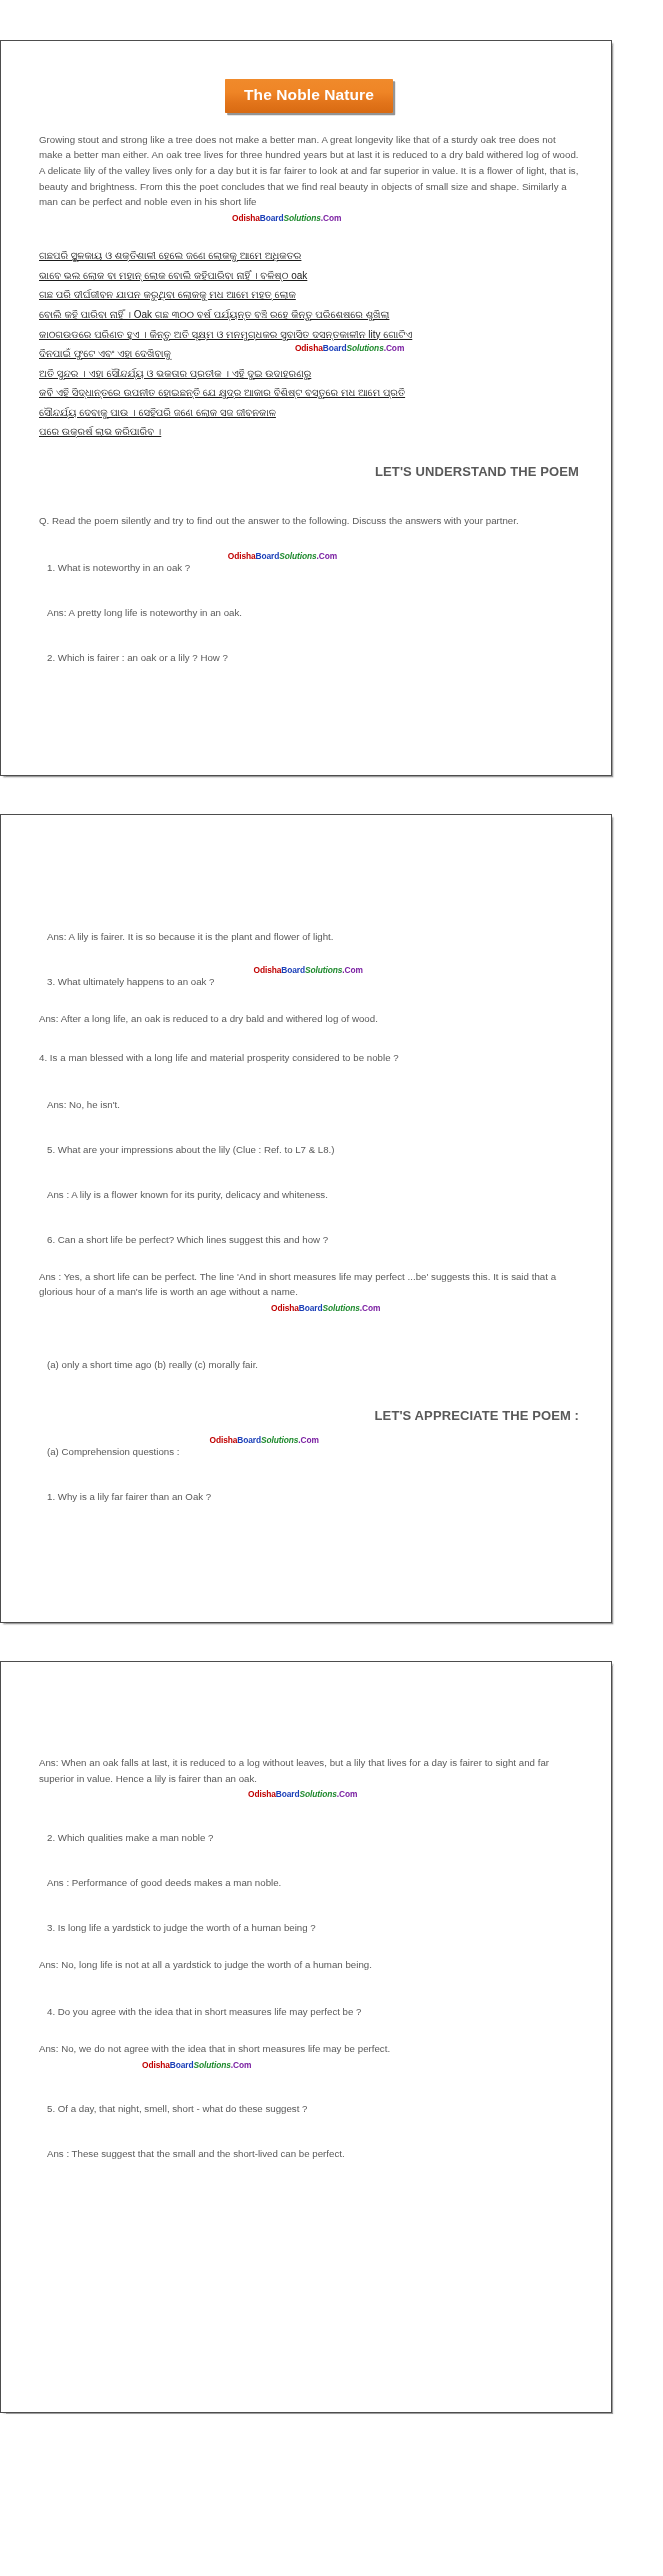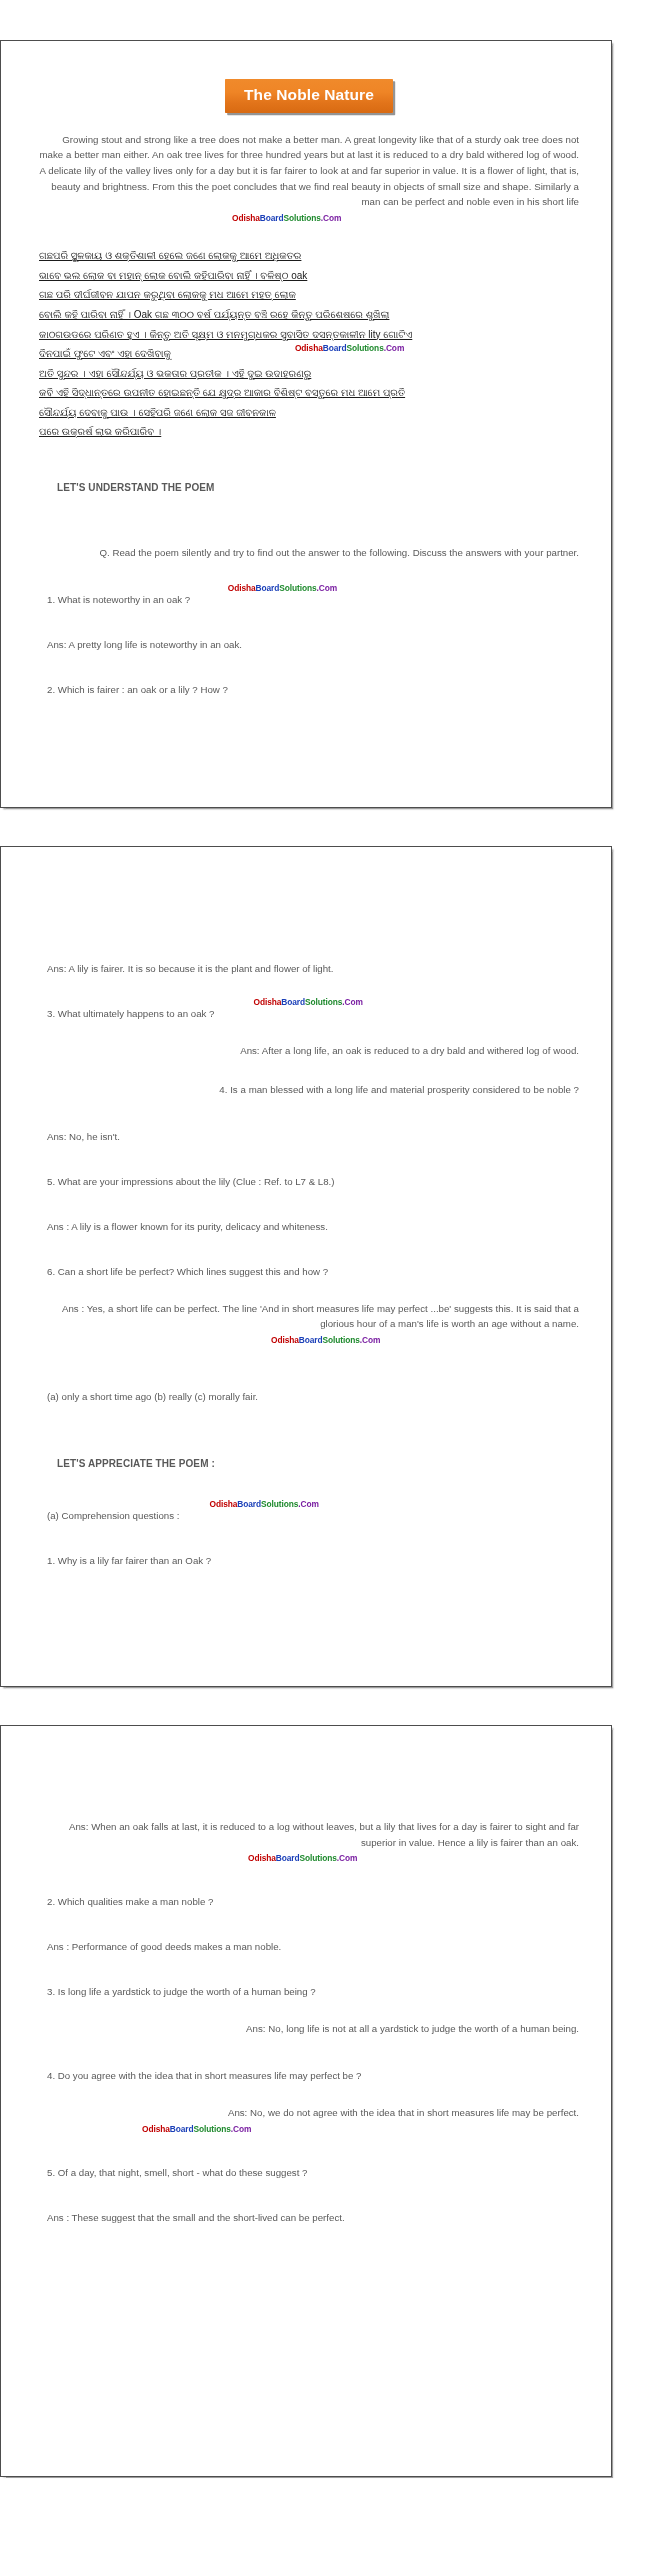--- a/index.html
+++ b/index.html
@@ -52,42 +52,43 @@
     box-shadow: 2.2px 2.2px 0 0 rgba(60,60,60,0.55);
     line-height: 1.05;
   }
 
   
   .para {
     font-size: 9.7px;
     line-height: 1.62;
     color: #595959;
     margin: 0 0 9.6px 0;
-    text-align: right;
+    text-align: left;
     word-spacing: 0.1px;
   }
   .para.tight { margin-bottom: 0; }
   .spacer-md { height: 13.3px; }
   .spacer-lg { height: 22px; }
   .spacer-xl { height: 34px; }
 
   .odia {
     font-size: 10px;
     line-height: 1.96;
     color: #1b1b1b;
     margin: 0;
   }
   .odia-line { display: block; white-space: nowrap; text-decoration: underline; }
 
   .heading {
-    font-size: 10px;
+    font-size: 13px;
     font-weight: bold;
     color: #595959;
-    margin: 18px;
+    margin: 0;
     letter-spacing: 0.1px;
+    text-align: right;
   }
 
   .qline {
     font-size: 9.7px;
     line-height: 1.62;
     color: #595959;
     margin: 8px;
   }
 
   
@@ -103,21 +104,21 @@
     font-family: "Liberation Sans", sans-serif;
     font-weight: bold;
     font-size: 8.4px;
     letter-spacing: -0.1px;
     white-space: nowrap;
     line-height: 1;
     display: inline-block;
   }
   .wm .c1 { color: #c00000; }
   .wm .c2 { color: #1a3fb8; }
-  .wm .c3 { color: #1f8a2e; }
+  .wm .c3 { color: #1f8a2e; font-style: italic; }
   .wm .c4 { color: #7a1fa2; }
 
   .wm-block { margin: 3.7px 0 0 0; }
   .wm-indent-1 { padding-left: 193px; }
   .wm-indent-4 { padding-left: 232px; }
   .wm-indent-5 { padding-left: 209px; }
   .wm-indent-8 { padding-left: 103px; }
 </style>
 </head>
 <body>

